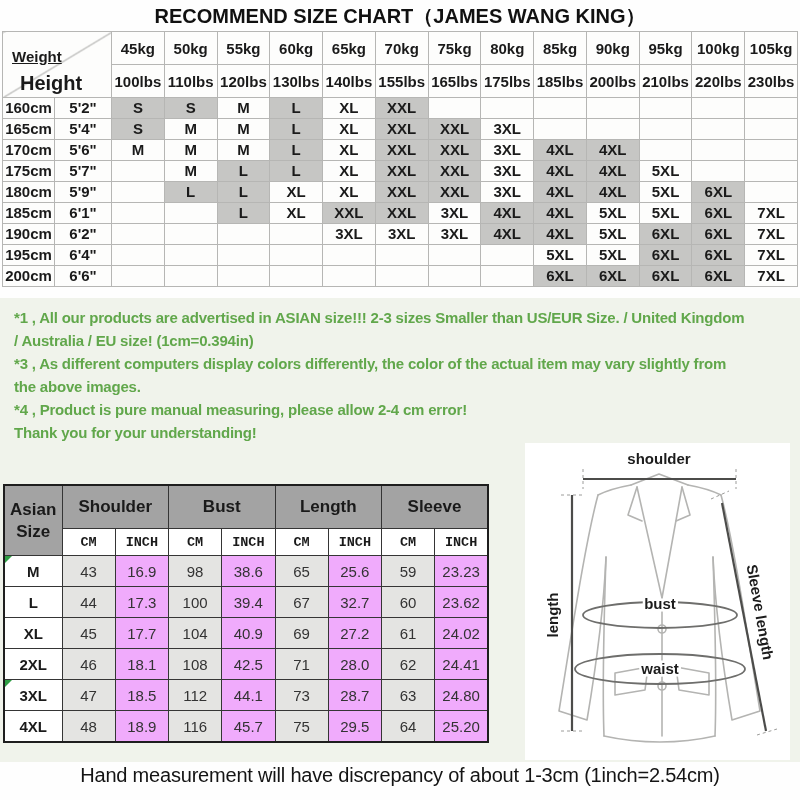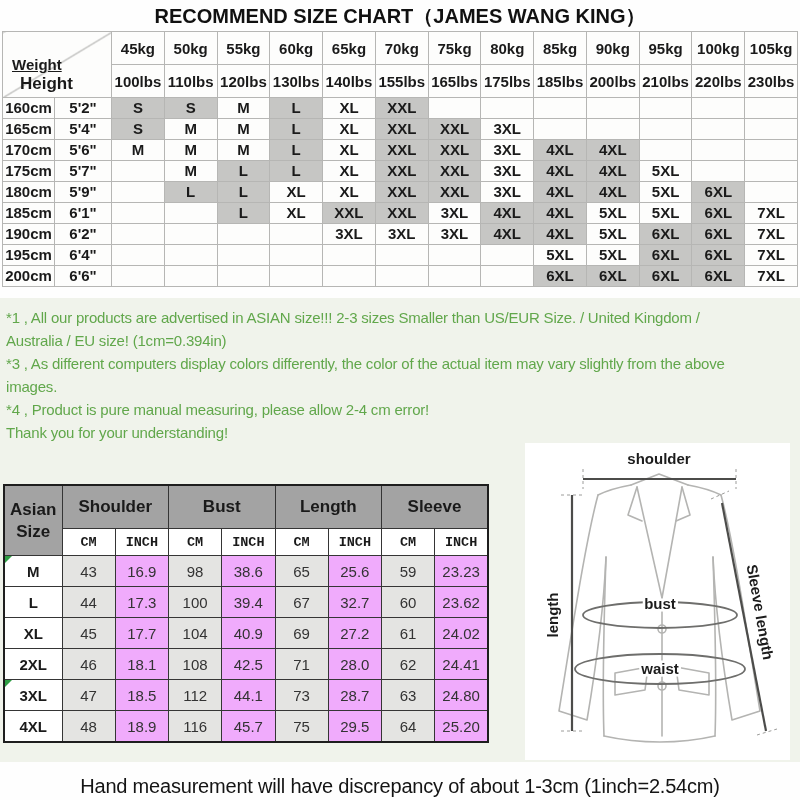--- a/index.html
+++ b/index.html
@@ -27,28 +27,28 @@
   }
   table.chart thead th{height:32px;font-size:15px;font-weight:bold;}
   table.chart thead tr.kgrow th{border-bottom:1px dashed #c4c4c2;}
   table.chart thead th.corner{
     background:
       linear-gradient(to bottom right, rgba(0,0,0,0) calc(50% - 1px), #a9a9a7 50%, rgba(0,0,0,0) calc(50% + 1px)),
       #fdfdfc;
     text-align:left;vertical-align:bottom;border-bottom:1px solid #b6b6b4;
   }
   .corner-top{display:block;padding:0 0 0 9px;line-height:19px;font-size:15px;text-decoration:underline;}
-  .corner-bot{display:block;padding:0 0 4px 17px;line-height:19px;font-size:17px;}
+  .corner-bot{display:block;padding:0 0 4px 17px;line-height:19px;font-size:20px;margin-top:8px;}
   table.chart tbody td{height:20px;font-size:15px;font-weight:bold;line-height:20px;}
   table.chart td.shade{background:#c6c6c4;}
   table.chart td.hft{border-left:1px dotted #b6b6b4;}
   
   .notes{
     position:absolute;left:0;top:300px;width:755px;box-sizing:border-box;
-    padding:6px 6px 0 6px;color:#61a74b;font-weight:normal;
+    padding:6px 6px 0 14px;color:#61a74b;font-weight:bold;
     font-size:15px;line-height:23px;letter-spacing:-0.2px;
   }
   .notes p{margin:0;}
   
   table.measure{
     position:absolute;left:3px;top:484px;width:486px;
     border-collapse:collapse;table-layout:fixed;background:#fff;
   }
   table.measure th,table.measure td{
     border:1px solid #353535;text-align:center;vertical-align:middle;
@@ -66,21 +66,21 @@
     content:'';position:absolute;top:0;left:0;width:0;height:0;
     border-top:7px solid #2f9e44;border-right:7px solid transparent;
   }
   
   .jacket-box{position:absolute;left:525px;top:443px;width:265px;height:317px;background:#ffffff;}
   .dlabel{font-family:"Liberation Sans",sans-serif;font-weight:bold;font-size:15px;fill:#1c1c1c;}
   .dknock{paint-order:stroke;stroke:#ffffff;stroke-width:5px;}
   
   .footer{
     position:absolute;left:0;top:764px;width:800px;text-align:center;
-    font-size:20px;color:#141414;letter-spacing:-0.2px;white-space:nowrap;margin-top:11px;
+    font-size:20px;color:#141414;letter-spacing:-0.2px;white-space:nowrap;
   }
 </style>
 </head>
 <body>
 
 <div class="pale-band"></div>
 
 <div class="title">RECOMMEND SIZE CHART（JAMES WANG KING）</div>
 
 <table class="chart">

